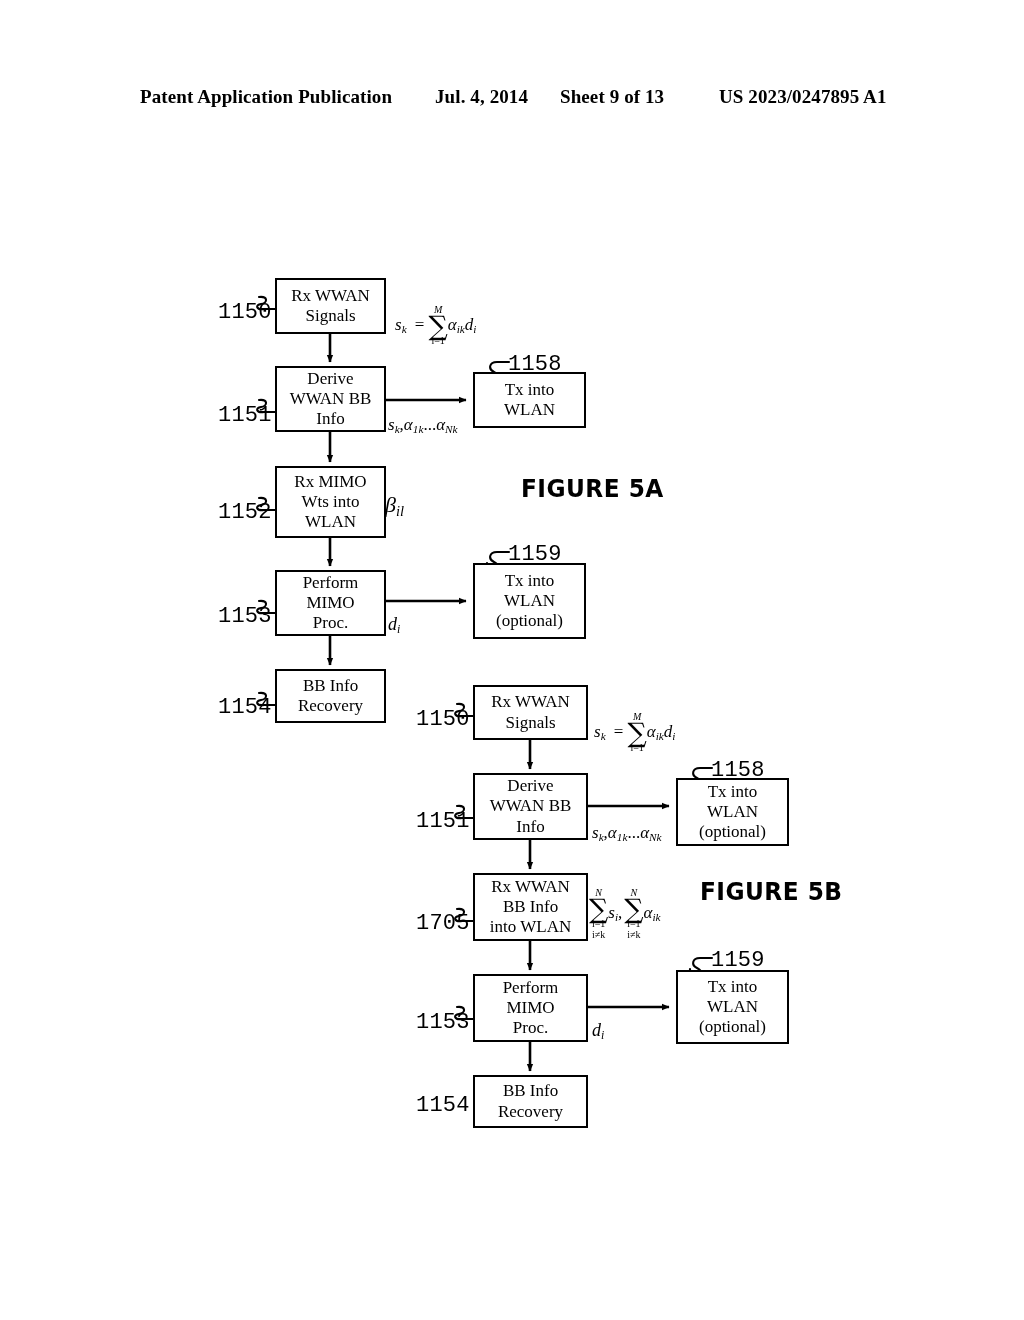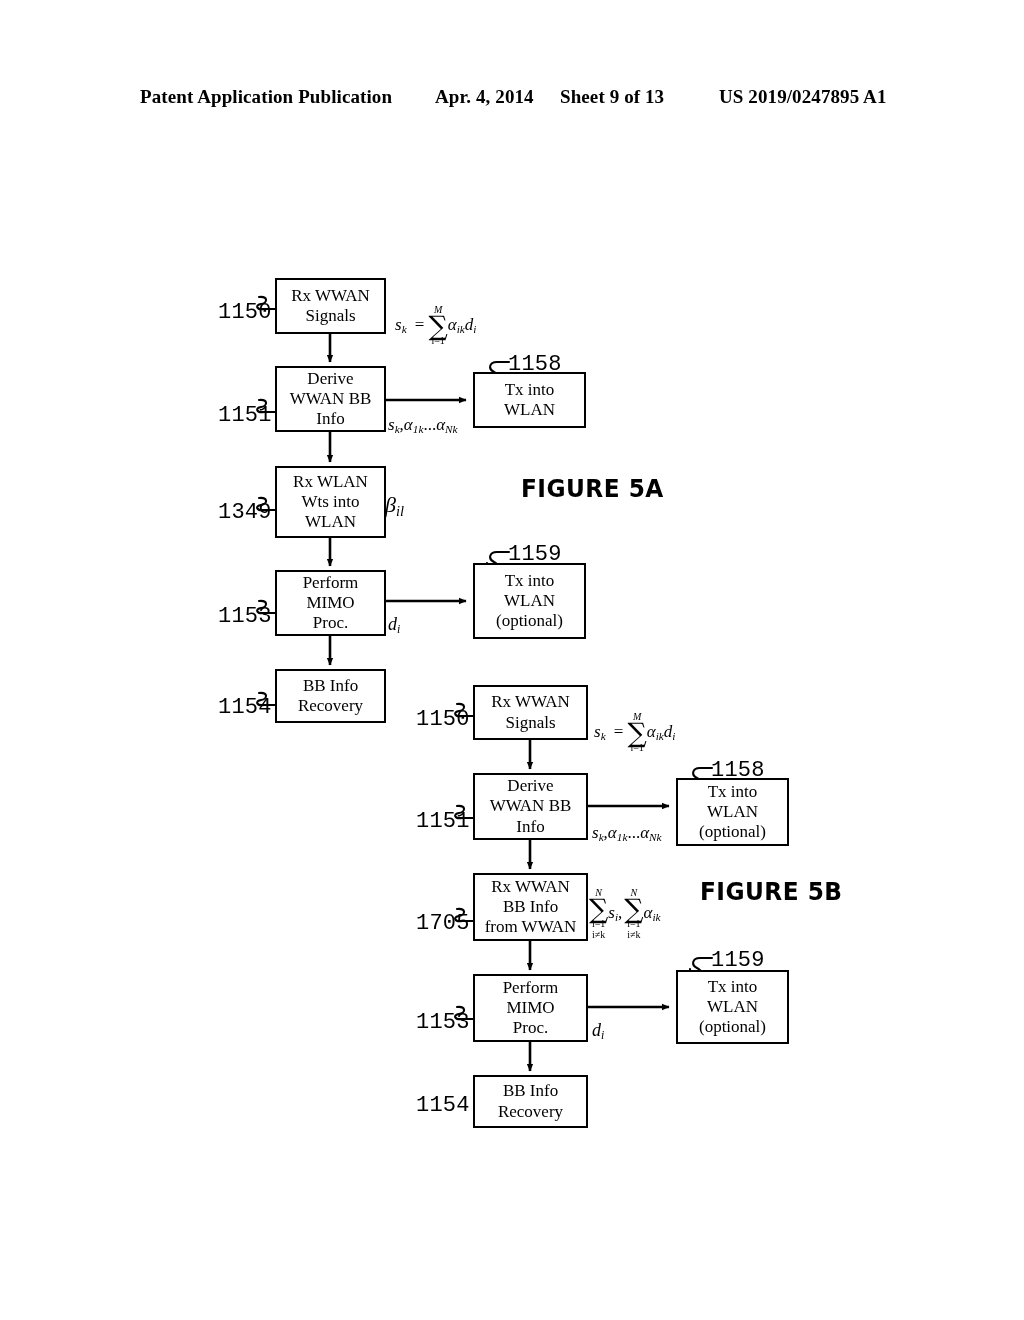--- a/index.html
+++ b/index.html
@@ -128,23 +128,23 @@
     transform: scaleX(0.93);
     transform-origin: left center;
     color: #000;
   }
 </style>
 </head>
 <body>
 
 <div id="page-header">
   <span class="h-seg" id="hdr-pub">Patent Application Publication</span>
-  <span class="h-seg" id="hdr-date">Apr. 4, 2014</span>
+  <span class="h-seg" id="hdr-date">Jul. 4, 2014</span>
   <span class="h-seg" id="hdr-sheet">Sheet 9 of 13</span>
-  <span class="h-seg" id="hdr-patno">US 2019/0247895 A1</span>
+  <span class="h-seg" id="hdr-patno">US 2023/0247895 A1</span>
 </div>
 
 <svg id="lines" viewBox="0 0 1024 1320">
   <defs>
     <marker id="arw" markerWidth="9" markerHeight="9" refX="7.4" refY="3.6" orient="auto" markerUnits="userSpaceOnUse">
       <path d="M0,0.3 L8,3.6 L0,6.9 z" fill="#000"></path>
     </marker>
   </defs>
 
   <line x1="330" y1="334" x2="330" y2="362" stroke="#000" stroke-width="2.6" marker-end="url(#arw)"></line>
@@ -211,25 +211,25 @@
 </div>
 <div class="refnum" style="left:218px; top:403px;">1151</div>
 
 <div class="fbox" style="left:473px; top:372px; width:113px; height:56px;">
   <span class="ln">Tx into</span>
   <span class="ln">WLAN</span>
 </div>
 <div class="refnum" style="left:508px; top:352px;">1158</div>
 
 <div class="fbox" style="left:275px; top:466px; width:111px; height:72px;">
-  <span class="ln">Rx WLAN</span>
+  <span class="ln">Rx MIMO</span>
   <span class="ln">Wts into</span>
   <span class="ln">WLAN</span>
 </div>
-<div class="refnum" style="left:218px; top:500px;">1349</div>
+<div class="refnum" style="left:218px; top:500px;">1152</div>
 
 <div class="fbox" style="left:275px; top:570px; width:111px; height:66px;">
   <span class="ln">Perform</span>
   <span class="ln">MIMO</span>
   <span class="ln">Proc.</span>
 </div>
 <div class="refnum" style="left:218px; top:604px;">1153</div>
 
 <div class="fbox" style="left:473px; top:563px; width:113px; height:76px;">
   <span class="ln">Tx into</span>
@@ -279,21 +279,21 @@
 <div class="fbox" style="left:676px; top:778px; width:113px; height:68px;">
   <span class="ln">Tx into</span>
   <span class="ln">WLAN</span>
   <span class="ln">(optional)</span>
 </div>
 <div class="refnum" style="left:711px; top:758px;">1158</div>
 
 <div class="fbox" style="left:473px; top:873px; width:115px; height:68px;">
   <span class="ln">Rx WWAN</span>
   <span class="ln">BB Info</span>
-  <span class="ln">from WWAN</span>
+  <span class="ln">into WLAN</span>
 </div>
 <div class="refnum" style="left:416px; top:911px;">1705</div>
 
 <div class="fbox" style="left:473px; top:974px; width:115px; height:68px;">
   <span class="ln">Perform</span>
   <span class="ln">MIMO</span>
   <span class="ln">Proc.</span>
 </div>
 <div class="refnum" style="left:416px; top:1010px;">1153</div>
 

